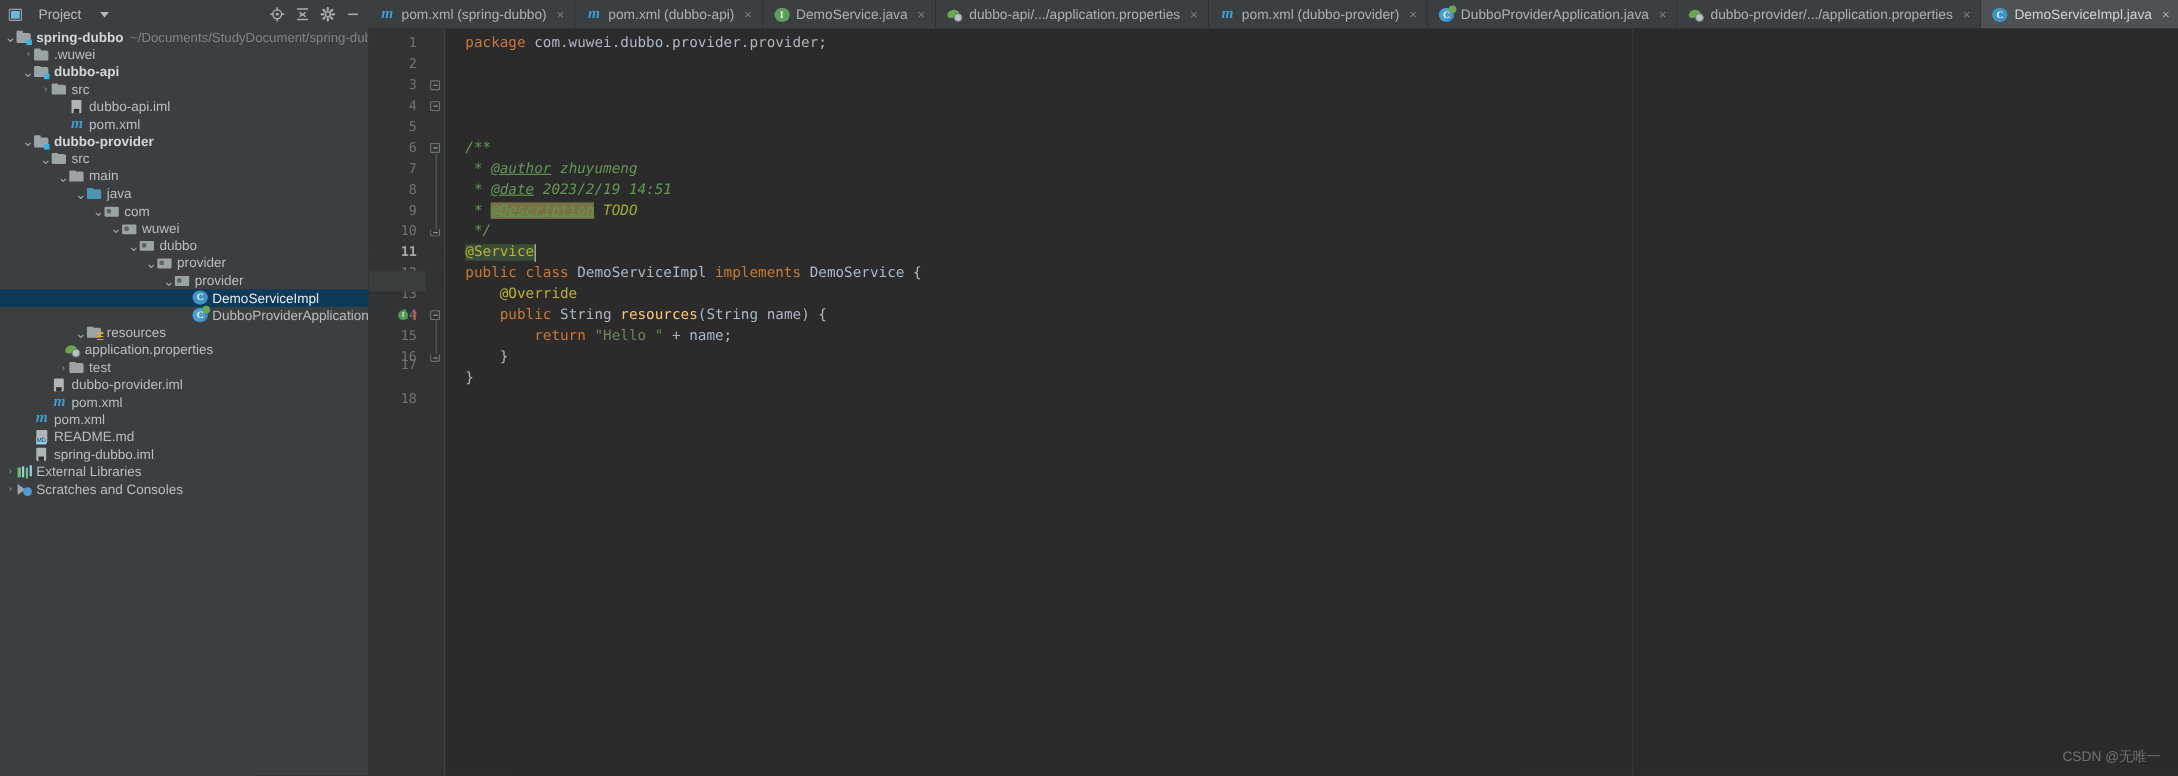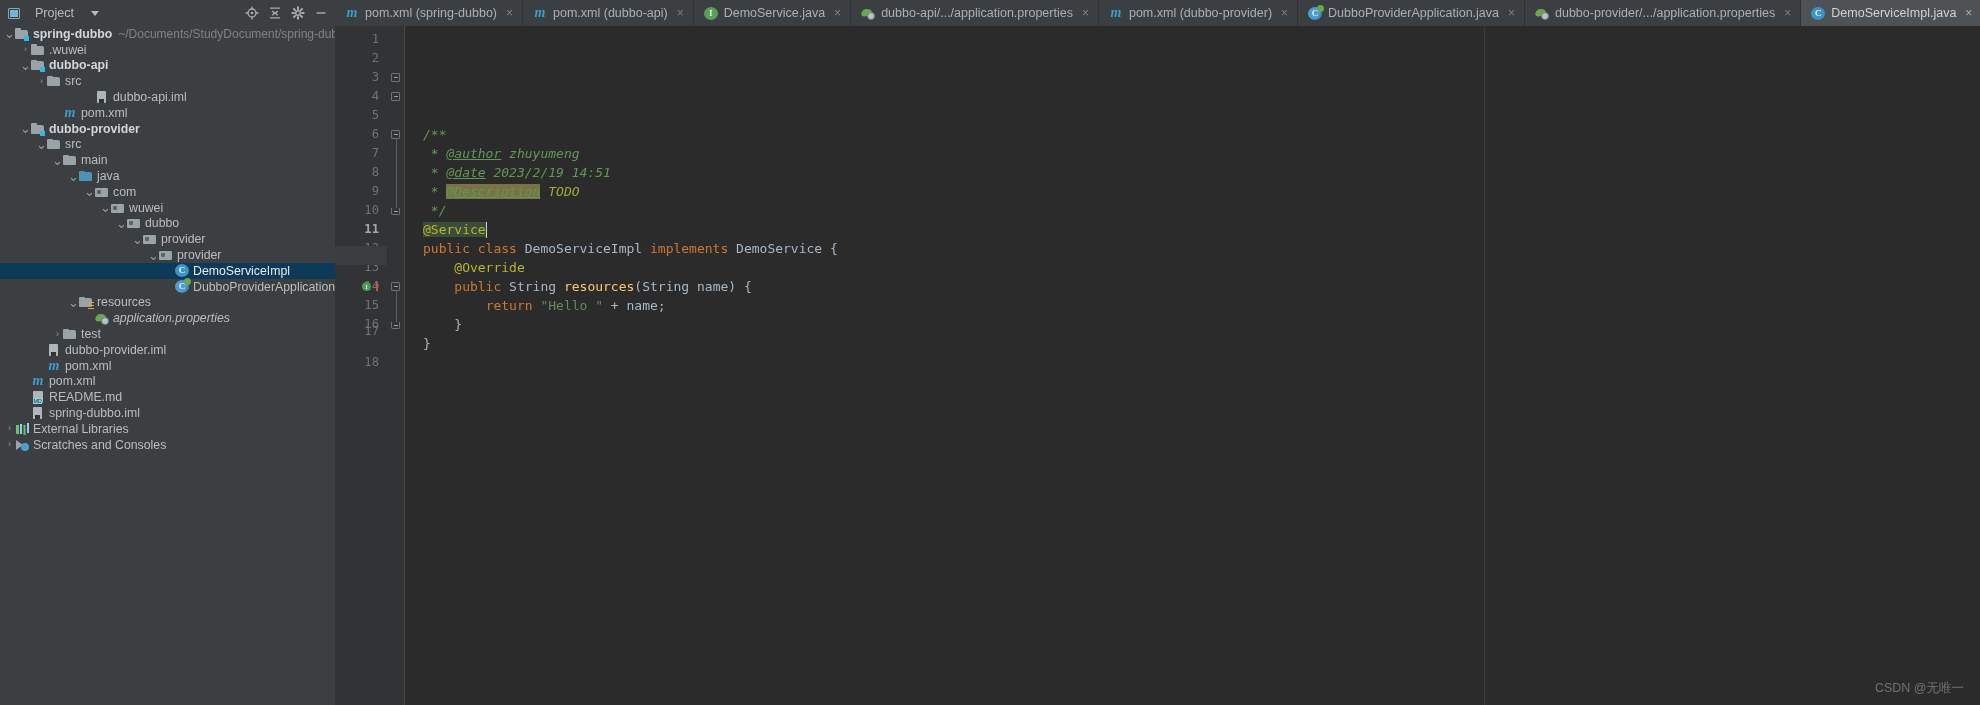--- a/index.html
+++ b/index.html
@@ -206,21 +206,21 @@
         <span class="fico f-mod">
           <i class="badge"></i>
         </span>
         <span class="nm bold">dubbo-api</span>
       </div>
       <div class="row" style="padding-left: 36px;">
         <span class="arrow">›</span>
         <span class="fico f-plain"></span>
         <span class="nm">src</span>
       </div>
-      <div class="row" style="padding-left: 84px;">
+      <div class="row" style="padding-left: 52px;">
         <span class="arrow none"></span>
         <span class="ico iml"></span>
         <span class="nm">dubbo-api.iml</span>
       </div>
       <div class="row" style="padding-left: 52px;">
         <span class="arrow none"></span>
         <span class="ico ico-maven">m</span>
         <span class="nm">pom.xml</span>
       </div>
       <div class="row" style="padding-left: 20px;">
@@ -280,21 +280,21 @@
         <span class="ico ico-circ ico-spring">C</span>
         <span class="nm">DubboProviderApplication</span>
       </div>
       <div class="row" style="padding-left: 68px;">
         <span class="arrow" style="font-size: 13px;">⌄</span>
         <span class="fico f-res">
           <i class="badge"></i>
         </span>
         <span class="nm">resources</span>
       </div>
-      <div class="row" style="padding-left: 84px; font-style: italic;">
+      <div class="row" style="padding-left: 48px;">
         <span class="arrow none"></span>
         <span class="ico ico-props"></span>
         <span class="nm">application.properties</span>
       </div>
       <div class="row" style="padding-left: 52px;">
         <span class="arrow">›</span>
         <span class="fico f-plain"></span>
         <span class="nm">test</span>
       </div>
       <div class="row" style="padding-left: 36px;">
@@ -364,20 +364,21 @@
         <div class="fold" style="top: 66px; left: 4px;"></div>
         <div class="fold" style="top: 104px; left: 4px;"></div>
         <div class="fold" style="top: 182px; left: 4px; border-top: none; border-radius: 0px 0px 2px 2px; height: 7px;"></div>
         <div class="fold" style="top: 256px; left: 4px;"></div>
         <div class="fold" style="top: 296px; left: 4px; border-top: none; border-radius: 0px 0px 2px 2px; height: 7px;"></div>
         <div class="foldline" style="left: 8.5px; top: 112px; height: 70px;"></div>
         <div class="foldline" style="left: 8.5px; top: 264px; height: 32px;"></div>
       </div>
     <div class="vline"></div>
     <div class="codearea" id="code">
+        <div class="cl" style="top: 4px; left: 18px;"><span class="kw">package </span><span class="typ">com.wuwei.dubbo.provider.provider;</span></div>
         <div class="cl" style="top: 23px; left: 18px;"></div>
         <div class="cl" style="top: 80px; left: 18px;"></div>
         <div class="cl" style="top: 99px; left: 18px;"><span class="cm">/**</span></div>
         <div class="cl" style="top: 118px; left: 18px;"><span class="cm"> * </span><span class="cmtag">@author</span><span class="cm"> zhuyumeng</span></div>
         <div class="cl" style="top: 137px; left: 18px;"><span class="cm"> * </span><span class="cmtag">@date</span><span class="cm"> 2023/2/19 14:51</span></div>
         <div class="cl" style="top: 156px; left: 18px;"><span class="cm"> * </span><span class="cmtag-hl">@Description</span><span class="cm"> </span><span class="todo">TODO</span></div>
         <div class="cl" style="top: 175px; left: 18px;"><span class="cm"> */</span></div>
         <div class="cl" style="top: 194px; left: 18px;"><span class="ann-hl">@Service</span></div>
         <div class="caret" style="top: 195.5px; left: 80.56px;"></div>
         <div class="cl" style="top: 213px; left: 18px;"><span class="kw">public class </span><span class="cls">DemoServiceImpl </span><span class="kw">implements </span><span class="cls">DemoService </span><span class="typ">{</span></div>

